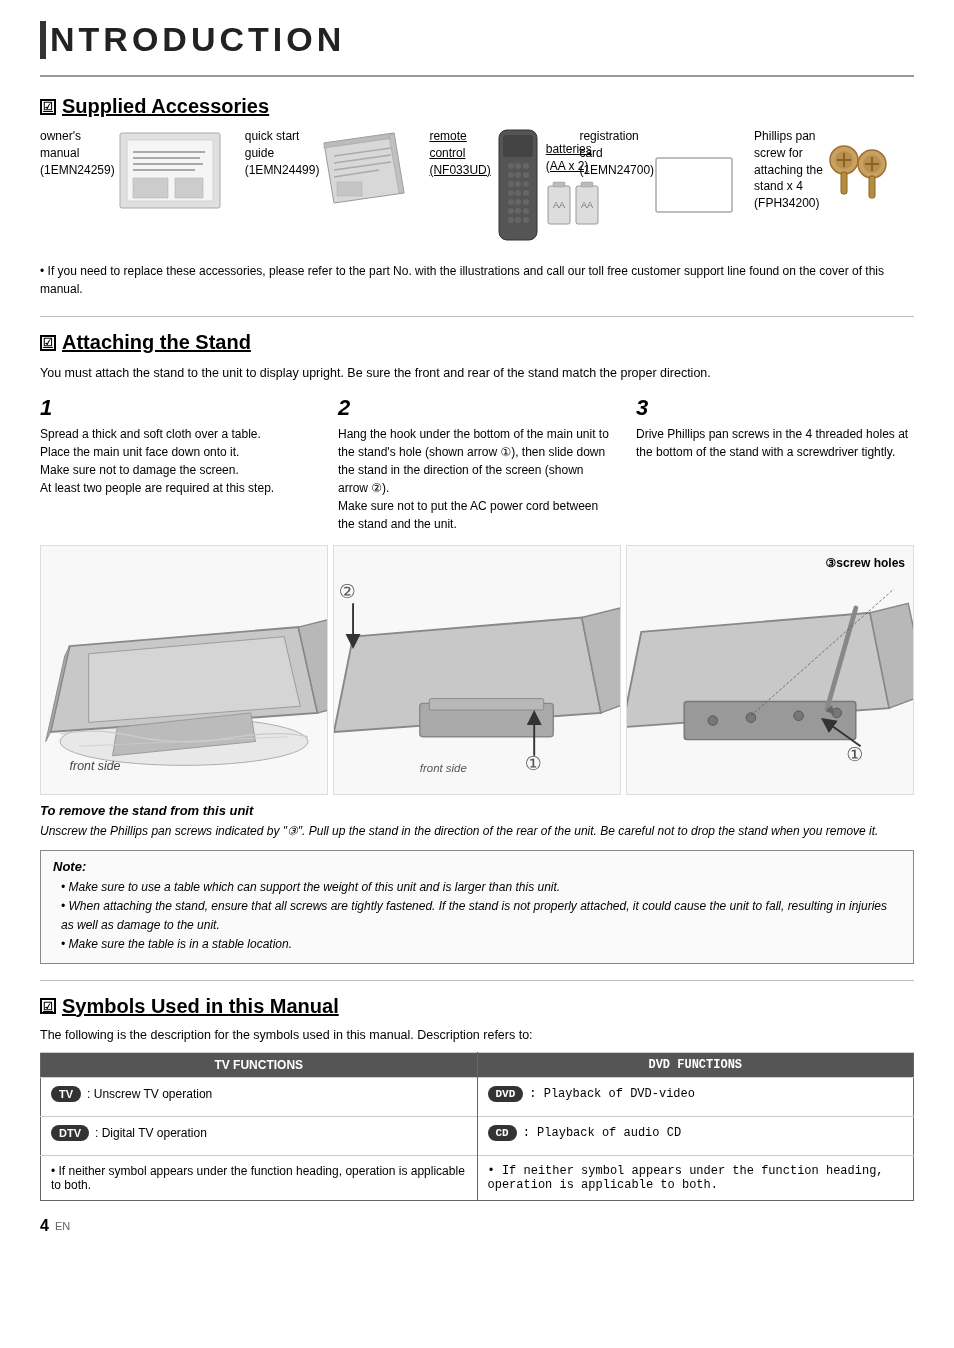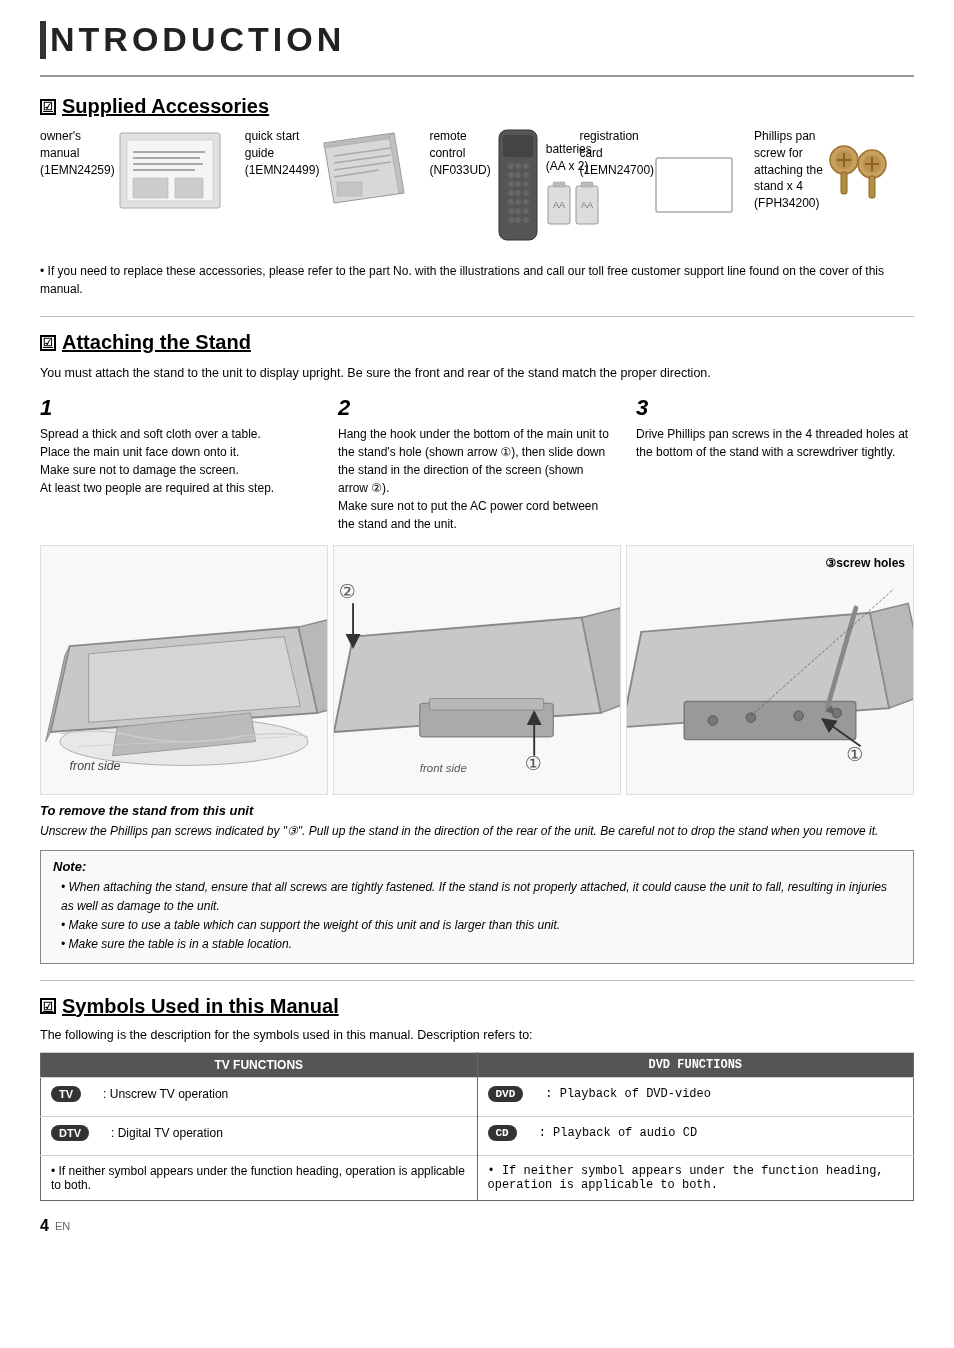--- a/index.html
+++ b/index.html
@@ -193,21 +193,20 @@
     .badge-cd { background: #333; }
 
     .col-left { width: 50%; border-right: 1px solid #666; }
     .col-right { width: 50%; font-family: Liberation Mono, monospace; }
 
     
     .symbol-row {
       display: flex;
       align-items: center;
       margin-bottom: 6px;
-      gap: 16px;
     }
 
     
     .page-footer {
       margin-top: 16px;
       display: flex;
       align-items: center;
       gap: 6px;
     }
     .page-number {
@@ -319,21 +318,21 @@
 
           <line x1="15" y1="28" x2="72" y2="20" stroke="#aaa" stroke-width="1.5"></line>
           <line x1="15" y1="35" x2="72" y2="27" stroke="#aaa" stroke-width="1.5"></line>
           <line x1="15" y1="42" x2="72" y2="34" stroke="#aaa" stroke-width="1.5"></line>
           <line x1="15" y1="49" x2="60" y2="42" stroke="#aaa" stroke-width="1.5"></line>
           <rect x="18" y="54" width="25" height="14" fill="#c5c5c5" stroke="#aaa" stroke-width="0.5"></rect>
         </svg>
       </div>
     </div>
 
-    <div class="acc-col" style="min-width:130px;">
+    <div class="acc-col" style="min-width:130px;text-decoration:underline;">
       <div class="accessory-label">
         <span>remote control</span><br>
         <span>(NF033UD)</span>
       </div>
       <div style="display:flex;align-items:center;gap:0;">
 
         <div>
           <svg width="55" height="115" viewBox="0 0 55 115">
             <rect x="8" y="2" width="38" height="110" rx="8" fill="#555" stroke="#333" stroke-width="1"></rect>
             <rect x="12" y="7" width="30" height="22" rx="3" fill="#444"></rect>
@@ -527,22 +526,22 @@
   </div>
 
   <div class="remove-section">
     <div class="remove-title">To remove the stand from this unit</div>
     <div class="remove-text">Unscrew the Phillips pan screws indicated by "③". Pull up the stand in the direction of the rear of the unit. Be careful not to drop the stand when you remove it.</div>
   </div>
 
   <div class="note-box">
     <div class="note-title">Note:</div>
     <ul class="note-text">
+      <li>Make sure to use a table which can support the weight of this unit and is larger than this unit.</li>
       <li>When attaching the stand, ensure that all screws are tightly fastened. If the stand is not properly attached, it could cause the unit to fall, resulting in injuries as well as damage to the unit.</li>
-      <li>Make sure to use a table which can support the weight of this unit and is larger than this unit.</li>
       <li>Make sure the table is in a stable location.</li>
     </ul>
   </div>
 </div>
 
 <hr class="section-divider">
 
 <div class="symbols-section">
   <div class="section-title">
     <span class="checkbox-icon">☑</span>

